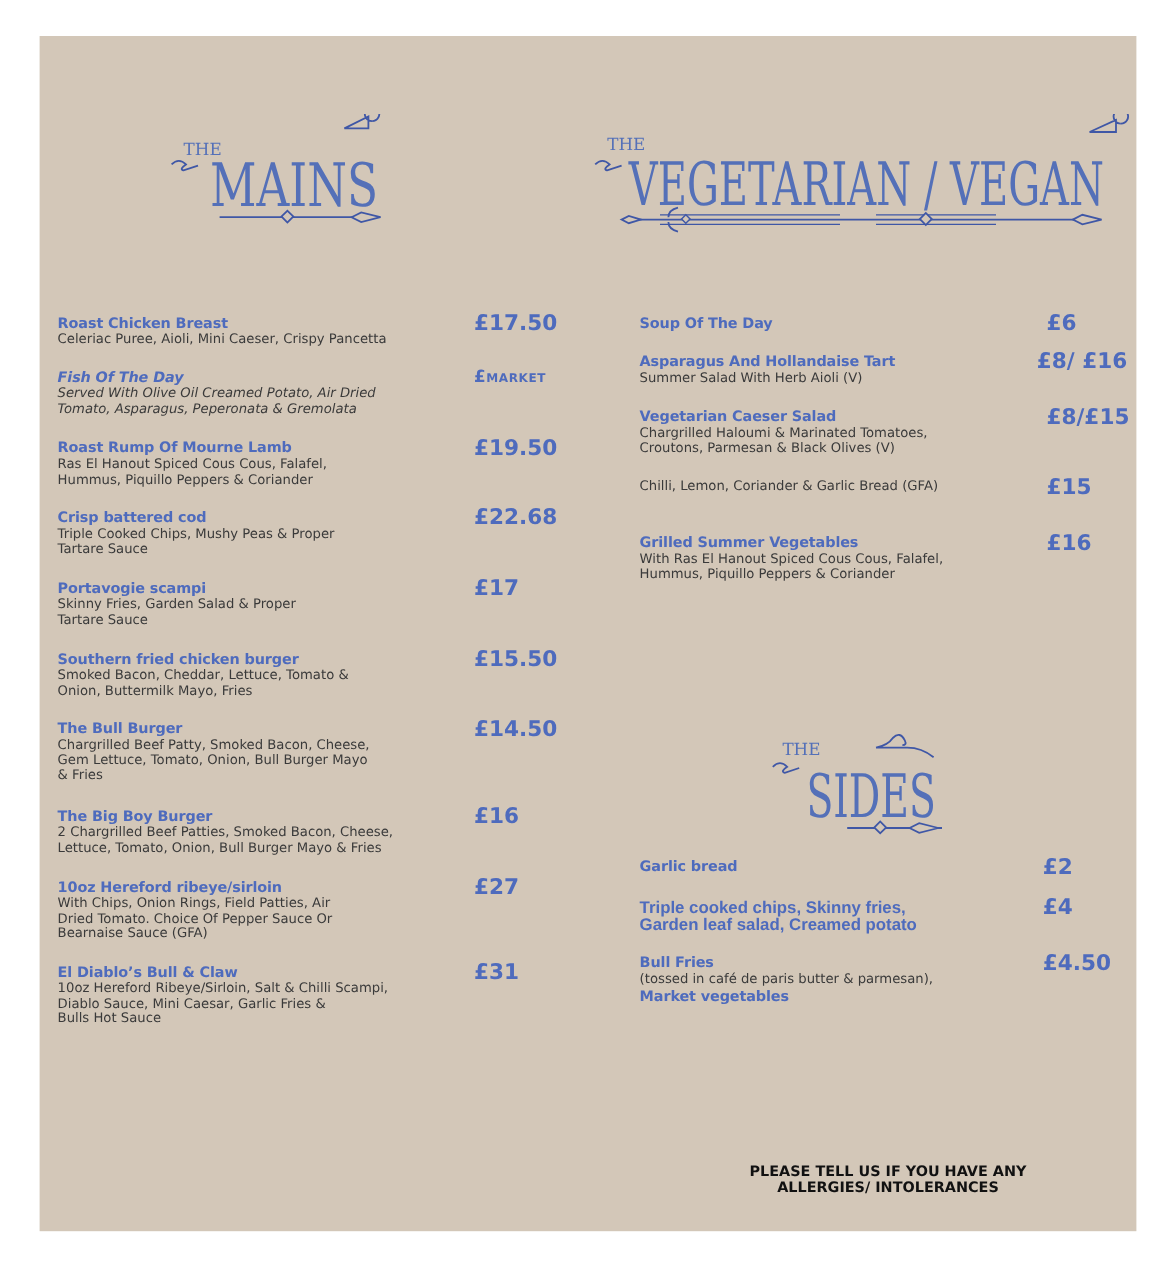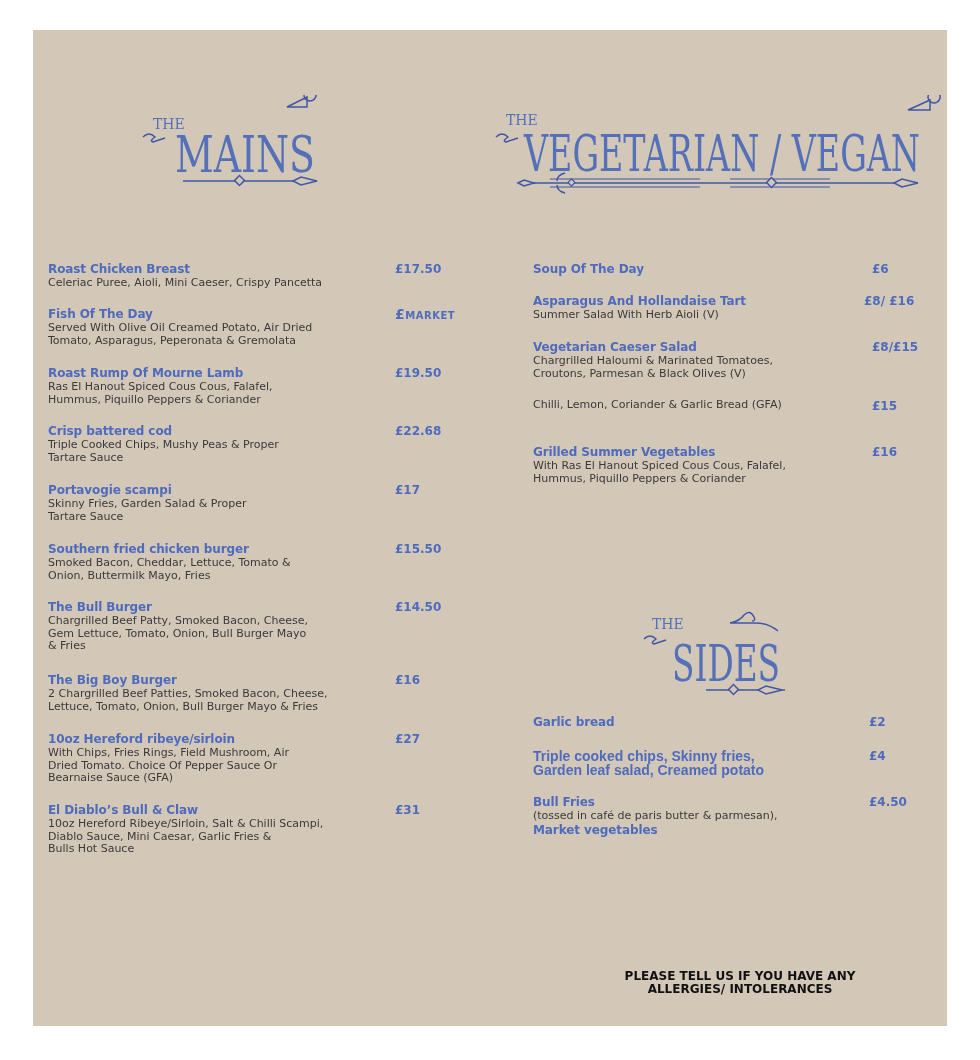--- a/index.html
+++ b/index.html
@@ -19,21 +19,21 @@
     font-family: "DejaVu Sans", sans-serif; font-weight: bold;
     color: #4e6bbd; font-size: 12px; line-height: 15px; white-space: nowrap;
     letter-spacing: -0.1px;
   }
   .item-desc {
     font-family: "DejaVu Sans", sans-serif; color: #3a3a3a;
     font-size: 11px; line-height: 12.5px; white-space: pre-line;
   }
   .item-price {
     position: absolute; font-family: "DejaVu Sans", sans-serif; font-weight: bold;
-    color: #4e6bbd; font-size: 12px; line-height: 15px; white-space: nowrap;
+    color: #4e6bbd; font-size: 18px; line-height: 15px; white-space: nowrap;
   }
   .price-market { font-size: 10px; letter-spacing: 0.5px; }
   .price-market .pound { font-size: 14px; }
   .side-name-inline {
     font-family: Liberation Sans, sans-serif; font-weight: bold;
     color: #4e6bbd; font-size: 14px; line-height: 14px; white-space: pre-line;
   }
   .allergy {
     position: absolute; left: 560px; top: 970px; width: 360px; text-align: center;
     font-family: "DejaVu Sans", sans-serif; font-weight: bold; font-size: 12px;
@@ -72,21 +72,21 @@
   <path d="M404,88 l8,-4 l16,4 l-16,4 z" fill="#d3c7b8" stroke="#3f57a6" stroke-width="1.5"></path>
 </svg>
 
 <div class="col" style="left:48px; top:262px; width:420px;">
   <div class="item" style="top:0px;">
     <div class="item-name">Roast Chicken Breast</div>
     <div class="item-desc">Celeriac Puree, Aioli, Mini Caeser, Crispy Pancetta</div>
   </div>
   <div class="item-price" style="left:347px; top:0px;">£17.50</div>
 
-  <div class="item" style="top:45px;">
+  <div class="item" style="top:45px;font-style:italic;">
     <div class="item-name">Fish Of The Day</div>
     <div class="item-desc">Served With Olive Oil Creamed Potato, Air Dried
 Tomato, Asparagus, Peperonata &amp; Gremolata</div>
   </div>
   <div class="item-price price-market" style="left:347px; top:45px;"><span class="pound">£</span><span>MARKET</span></div>
 
   <div class="item" style="top:104px;">
     <div class="item-name">Roast Rump Of Mourne Lamb</div>
     <div class="item-desc">Ras El Hanout Spiced Cous Cous, Falafel,
 Hummus, Piquillo Peppers &amp; Coriander</div>
@@ -124,21 +124,21 @@
 
   <div class="item" style="top:411px;">
     <div class="item-name">The Big Boy Burger</div>
     <div class="item-desc">2 Chargrilled Beef Patties, Smoked Bacon, Cheese,
 Lettuce, Tomato, Onion, Bull Burger Mayo &amp; Fries</div>
   </div>
   <div class="item-price" style="left:347px; top:411px;">£16</div>
 
   <div class="item" style="top:470px;">
     <div class="item-name">10oz Hereford ribeye/sirloin</div>
-    <div class="item-desc">With Chips, Fries Rings, Field Mushroom, Air
+    <div class="item-desc">With Chips, Onion Rings, Field Patties, Air
 Dried Tomato. Choice Of Pepper Sauce Or
 Bearnaise Sauce (GFA)</div>
   </div>
   <div class="item-price" style="left:347px; top:470px;">£27</div>
 
   <div class="item" style="top:541px;">
     <div class="item-name">El Diablo’s Bull &amp; Claw</div>
     <div class="item-desc">10oz Hereford Ribeye/Sirloin, Salt &amp; Chilli Scampi,
 Diablo Sauce, Mini Caesar, Garlic Fries &amp;
 Bulls Hot Sauce</div>

